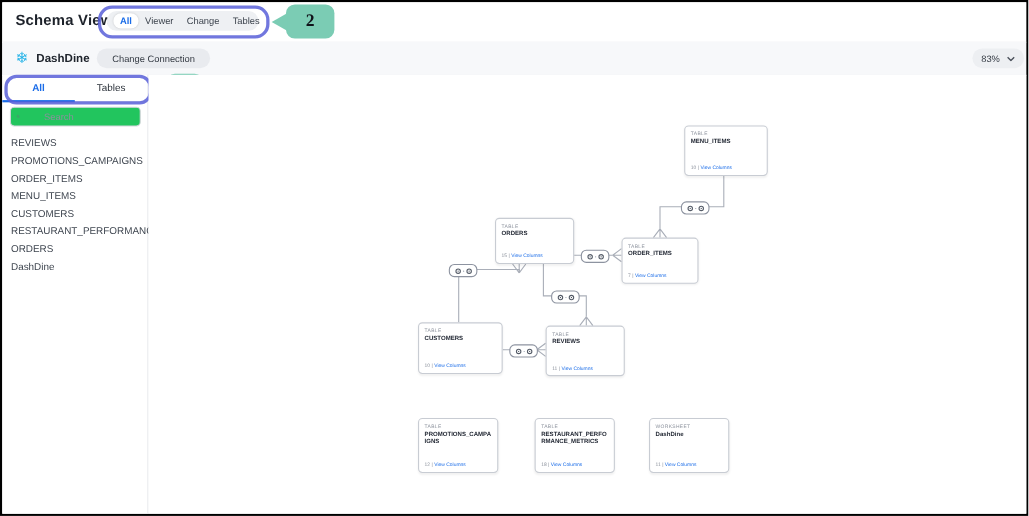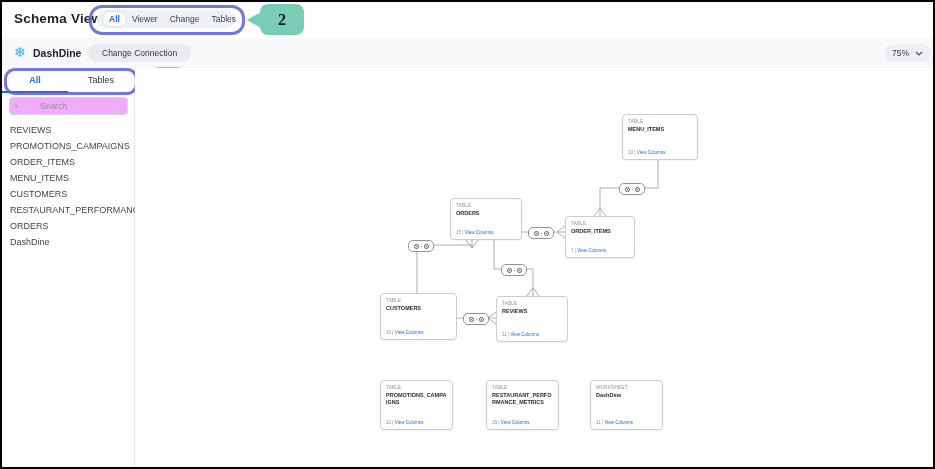--- a/index.html
+++ b/index.html
@@ -29,21 +29,21 @@
   #change-conn{left:86px;top:6px;height:18px;padding:0 14px;}
   #zoom-ctl{left:882px;top:6px;height:18px;padding:0 8px;display:flex;align-items:center;gap:6px;background:#edeff2;}
   #zoom-ctl svg{display:block;}
 
   
   .sidebar{position:absolute;left:0;top:66px;width:133px;height:403px;background:#fff;border-right:1px solid #e4e6ea;box-sizing:border-box;}
   .side-tabs{position:absolute;left:0;top:0;width:100%;height:24px;border-bottom:1px solid #e4e6ea;display:flex;}
   .side-tab{flex:1;text-align:center;font-size:9px;line-height:24px;color:#2a3039;cursor:pointer;}
   .side-tab.active{color:#1a6ce8;font-weight:bold;}
   .side-indicator{position:absolute;left:0;top:23px;width:66px;height:2px;background:#1a6ce8;}
-  .search-box{position:absolute;left:7px;top:29px;width:119px;height:18px;border:1px solid #d3d6db;border-radius:4px;box-sizing:border-box;display:flex;align-items:center;padding:0 5px;gap:20px;background:#f0abfc;}
+  .search-box{position:absolute;left:7px;top:29px;width:119px;height:18px;border:1px solid #d3d6db;border-radius:4px;box-sizing:border-box;display:flex;align-items:center;padding:0 5px;gap:20px;background:#22c55e;}
   .search-box input{border:none;outline:none;width:80px;font-size:8.5px;color:#3a414b;background:transparent;font-family:"Liberation Sans",sans-serif;}
   .search-box input::placeholder{color:#8a919c;}
   .side-list{position:absolute;left:0;top:54px;width:133px;overflow:hidden;}
   .side-item{height:16px;line-height:16px;padding-left:8px;font-size:9px;color:#3f4650;white-space:nowrap;overflow:hidden;cursor:pointer;}
 
   
   .canvas{position:absolute;left:133px;top:66px;width:802px;height:403px;background:#fff;}
   .node{position:absolute;background:#fff;border:1px solid #c8ccd3;border-radius:4px;box-shadow:0 1px 2px rgba(0,0,0,.06);box-sizing:border-box;padding:4px 5px;}
   .node-kind{font-size:4.5px;color:#8a909b;letter-spacing:.3px;margin-bottom:2px;}
   .node-name{font-size:5.5px;font-weight:bold;color:#1e2430;word-break:break-all;line-height:1.25;}
@@ -70,21 +70,21 @@
     </div>
     <div class="hl-rect" id="hl-tabs"></div>
     <div class="callout" id="callout-2">2</div>
   </div>
 
   <div class="conn-bar">
     <span class="snowflake">❄</span>
     <span class="conn-name">DashDine</span>
     <button class="pill-btn" id="change-conn">Change Connection</button>
     <div class="pill-btn" id="zoom-ctl">
-      <span>75%</span>
+      <span>83%</span>
       <svg width="8" height="5" viewBox="0 0 8 5">
           <polyline points="1,1 4,4 7,1" fill="none" stroke="#4a505a" stroke-width="1.2"></polyline>
         </svg>
     </div>
   </div>
 
   <div class="sidebar">
     <div class="side-tabs">
       <div class="side-tab active">All</div>
       <div class="side-tab">Tables</div>

